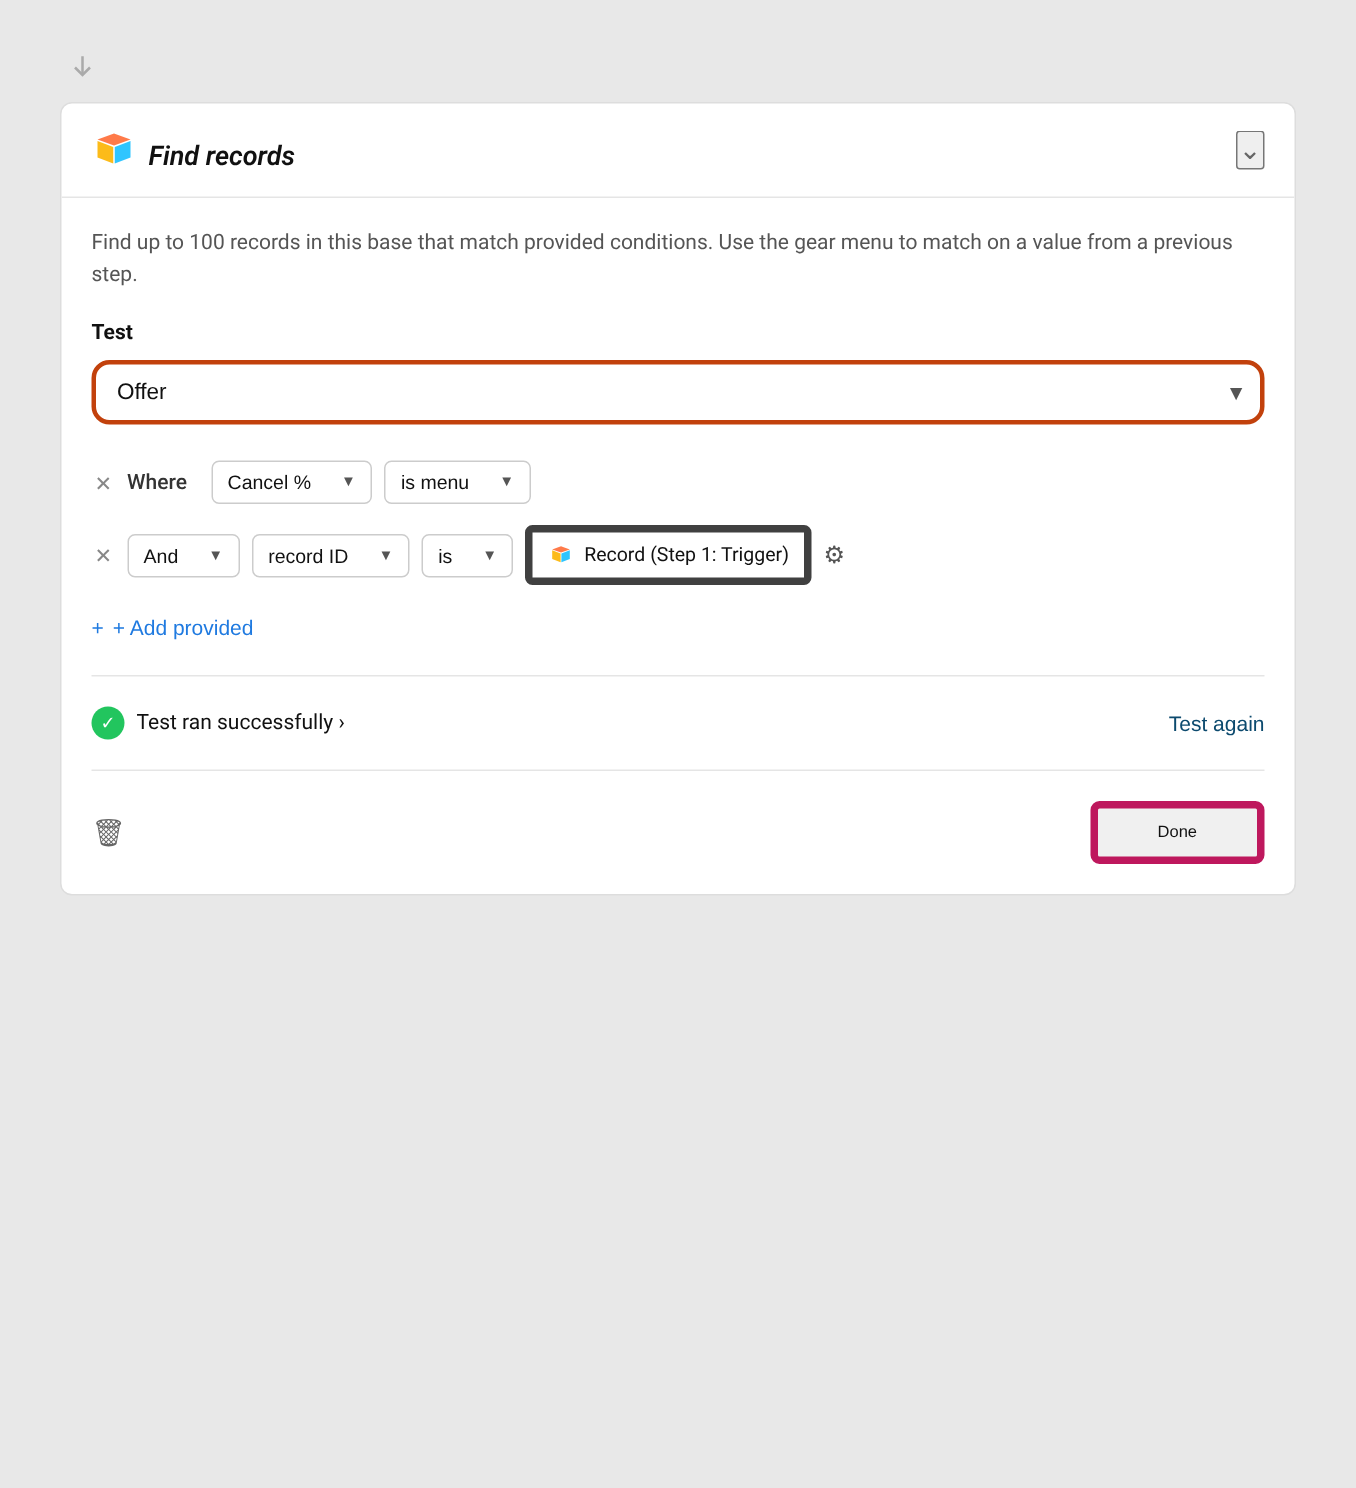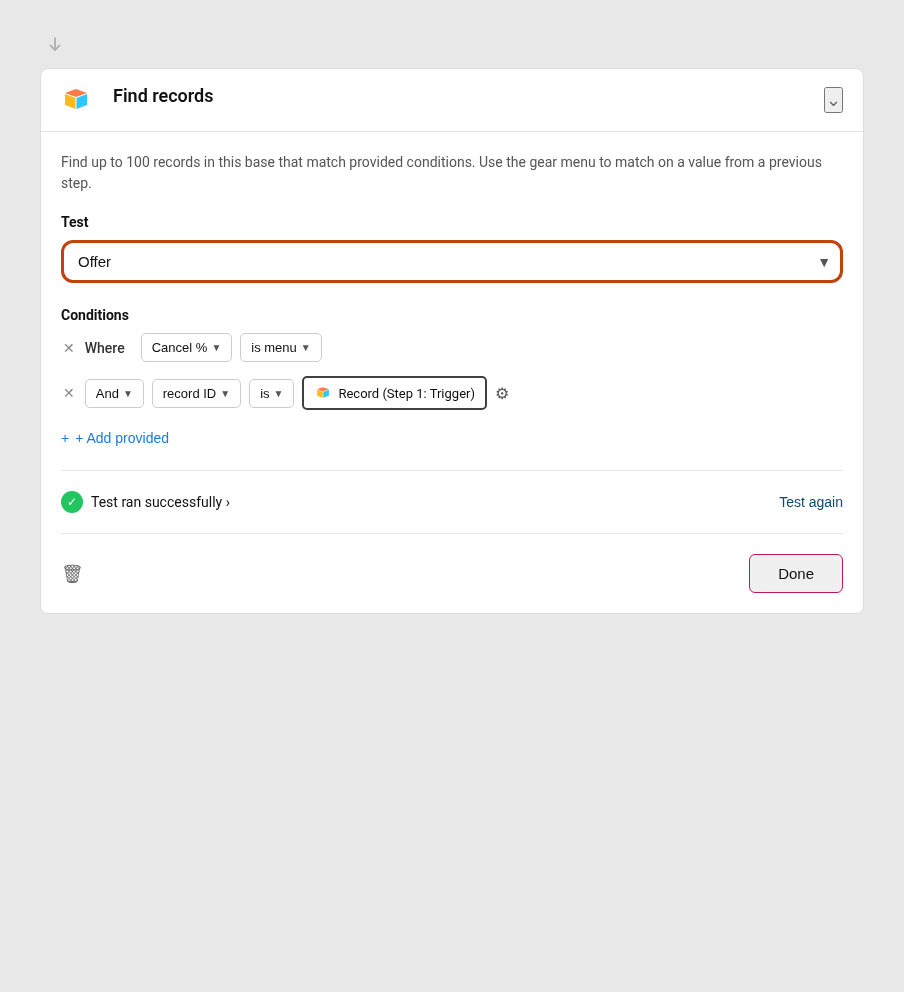--- a/index.html
+++ b/index.html
@@ -47,22 +47,23 @@
     }
     .card-header {
       display: flex;
       align-items: center;
       justify-content: space-between;
       padding: 16px 20px;
       border-bottom: 1px solid #e5e5e5;
     }
     .card-header-left {
       display: flex;
-      align-items: flex-start;
-      gap: 22px;
+      align-items: flex-end;
+      gap: 8px;
+      font-style: italic;
     }
     .card-title {
       font-size: 18px;
       font-weight: 600;
       color: #111;
     }
     .chevron-icon {
       color: #666;
       font-size: 18px;
     }
@@ -126,40 +127,40 @@
     }
     .condition-label {
       font-size: 14px;
       color: #333;
       font-weight: 500;
       min-width: 48px;
     }
     .dropdown-btn {
       display: flex;
       align-items: center;
-      gap: 4px;
+      gap: 20px;
       padding: 6px 10px;
       border: 1px solid #ccc;
       border-radius: 5px;
       background: #fff;
       font-size: 13px;
       color: #111;
       cursor: pointer;
       white-space: nowrap;
     }
     .dropdown-btn .caret {
       font-size: 10px;
       color: #555;
     }
     .value-pill {
       display: flex;
       align-items: center;
       gap: 6px;
       padding: 6px 10px;
-      border: 2px solid #404040;
+      border: 5px solid #404040;
       border-radius: 5px;
       background: #fff;
       font-size: 13px;
       color: #111;
     }
     .gear-btn {
       background: none;
       border: none;
       cursor: pointer;
       color: #555;
@@ -224,25 +225,25 @@
     .trash-btn {
       background: none;
       border: none;
       cursor: pointer;
       color: #666;
       font-size: 18px;
       display: flex;
       align-items: center;
     }
     .done-btn {
-      padding: 10px 28px;
+      padding: 10px 40px;
       background: #f0f0f0;
-      border: 1px solid #be185d;
+      border: 5px solid #be185d;
       border-radius: 6px;
-      font-size: 15px;
+      font-size: 11px;
       font-weight: 500;
       color: #111;
       cursor: pointer;
     }
     
     .at-icon {
       width: 30px;
       height: 30px;
       display: inline-flex;
       align-items: center;
@@ -292,21 +293,20 @@
     <div class="card-body">
 
       <p class="description">Find up to 100 records in this base that match provided conditions. Use the gear menu to match on a value from a previous step.</p>
 
       <div class="section-label">Test</div>
       <div class="select-wrapper">
         <select class="select-box"><option value="Offer">Offer</option></select>
         <span class="select-arrow">▼</span>
       </div>
 
-      <div class="section-label">Conditions</div>
 
       <div class="conditions-section">
 
         <div class="condition-row">
           <button class="remove-btn">
             <span>✕</span>
           </button>
           <span class="condition-label">Where</span>
           <button class="dropdown-btn">
             <span>Cancel %</span>

